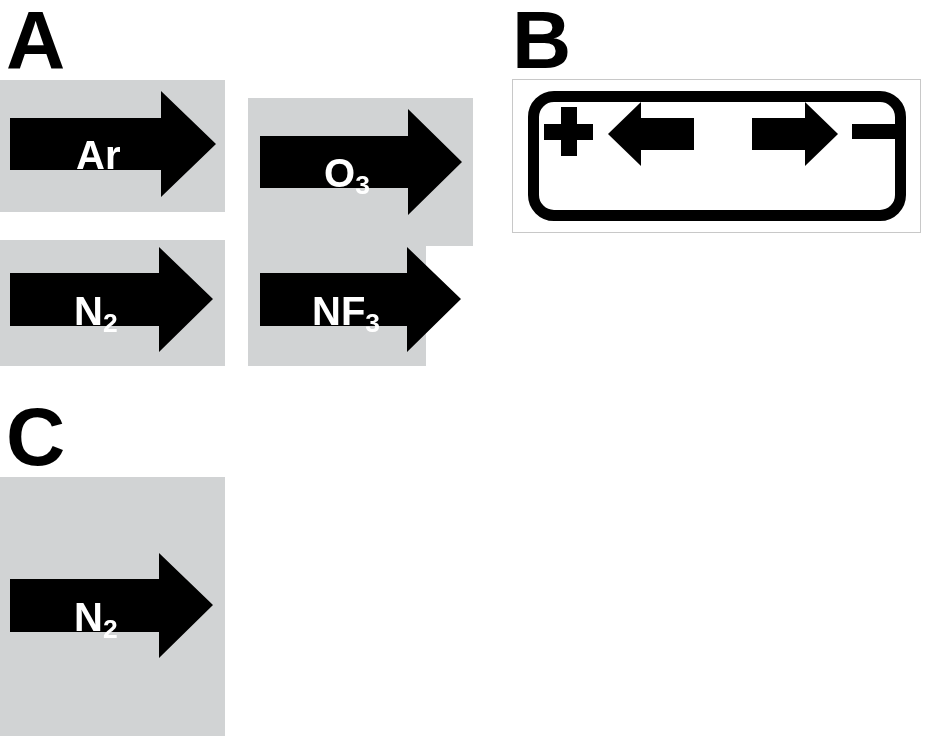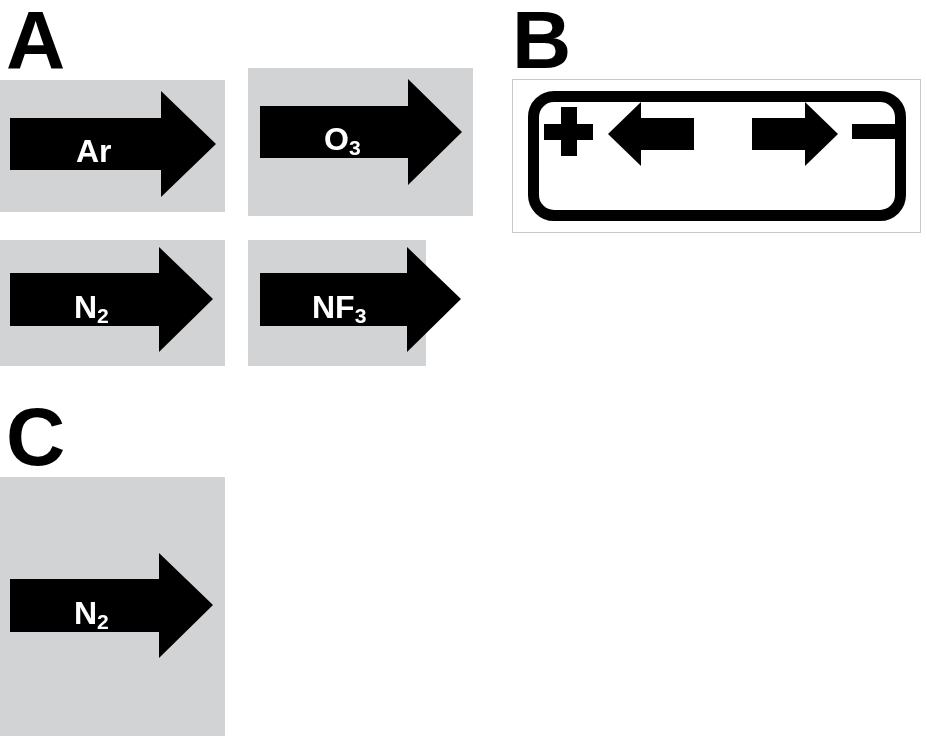--- a/index.html
+++ b/index.html
@@ -36,35 +36,35 @@
   .letter-a { left: 6px;   top: -1px; }
   .letter-b { left: 512px; top: -1px; }
   .letter-c { left: 6px;   top: 396px; }
 
   
   .gas-cell {
     position: absolute;
     background: #d1d3d4;
   }
   .cell-ar  { left: 0px;   top: 80px;  width: 225px; height: 132px; }
-  .cell-o3  { left: 248px; top: 68px;  width: 225px; height: 148px; }
+  .cell-o3  { left: 248px; top: 98px;  width: 225px; height: 148px; }
   .cell-n2  { left: 0px;   top: 240px; width: 225px; height: 126px; }
   .cell-nf3 { left: 248px; top: 240px; width: 178px; height: 126px; }
   .cell-c-n2 { left: 0px;  top: 477px; width: 225px; height: 259px; }
 
   .gas-arrow {
     position: absolute;
     display: block;
   }
   .gas-label {
     position: absolute;
     color: #ffffff;
     font-family: "Liberation Sans", sans-serif;
     font-weight: bold;
-    font-size: 32px;
+    font-size: 40px;
     line-height: 1;
     white-space: nowrap;
     pointer-events: none;
   }
   .gas-label sub {
     font-size: 0.66em;
     vertical-align: baseline;
     position: relative;
     bottom: -0.26em;
     font-weight: bold;

